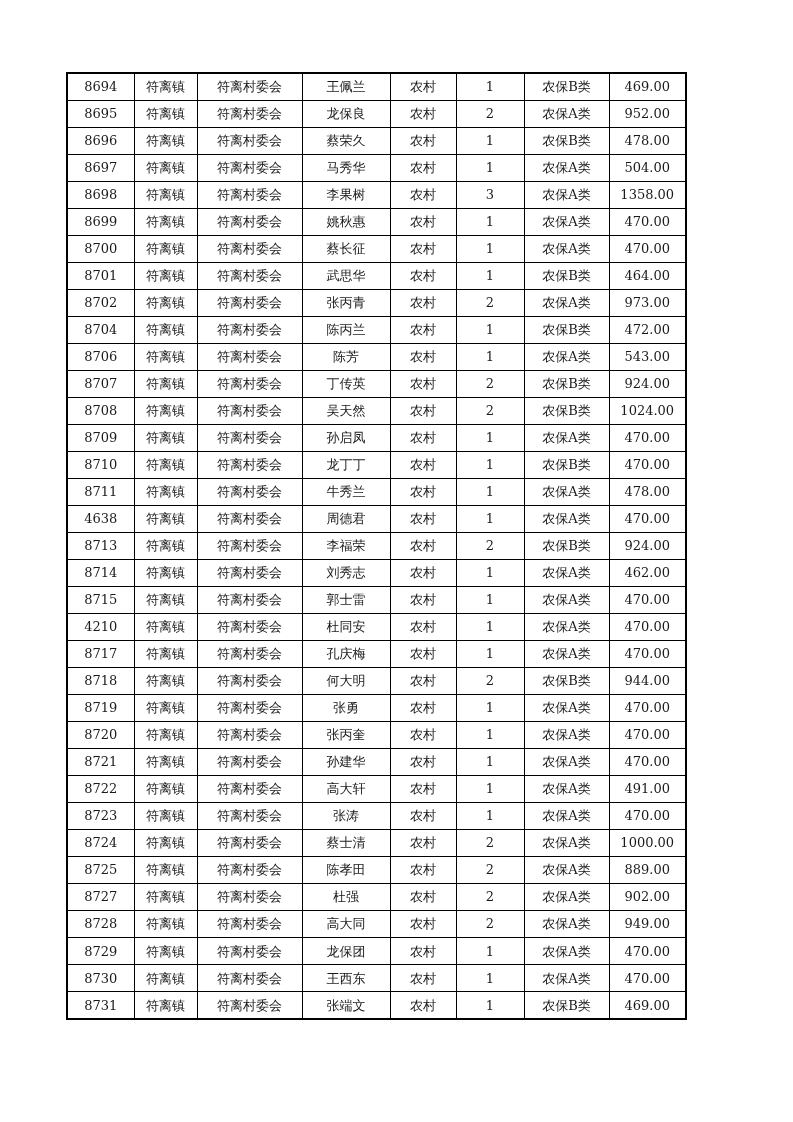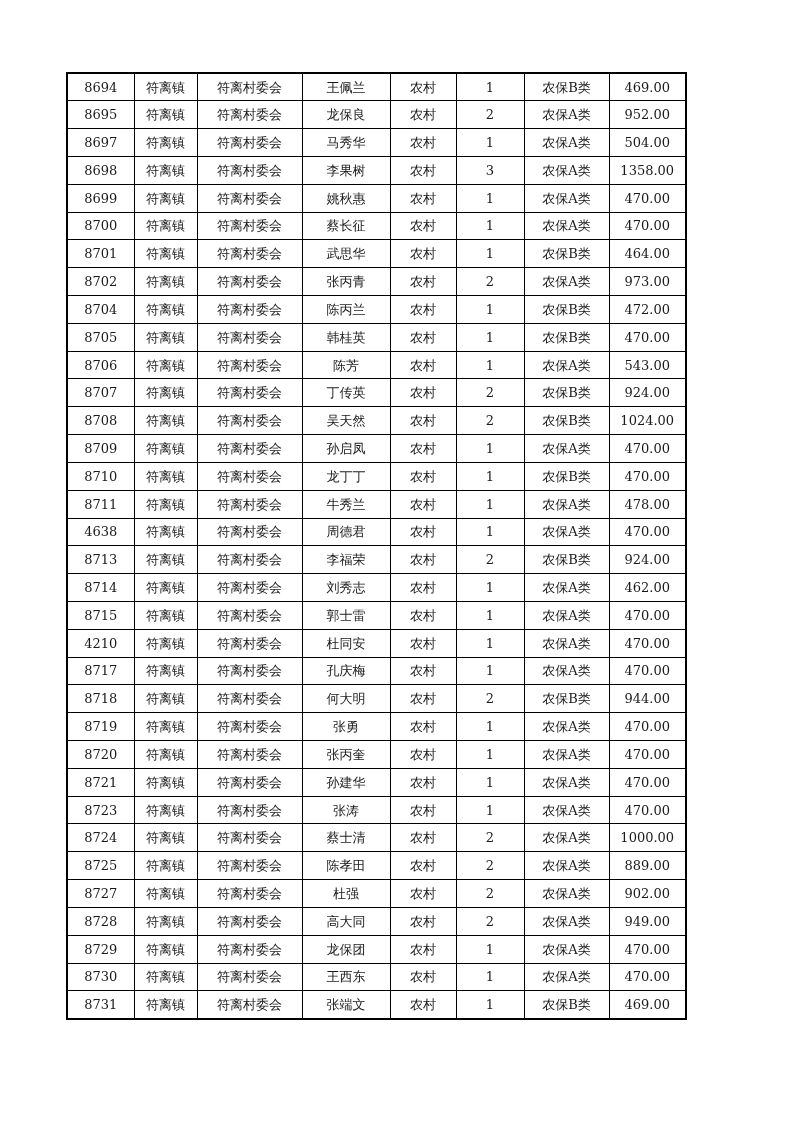--- a/index.html
+++ b/index.html
@@ -76,20 +76,30 @@
         <td>8695</td>
         <td>符离镇</td>
         <td>符离村委会</td>
         <td>龙保良</td>
         <td>农村</td>
         <td>2</td>
         <td>农保A类</td>
         <td>952.00</td>
       </tr>
       <tr>
+        <td>8696</td>
+        <td>符离镇</td>
+        <td>符离村委会</td>
+        <td>蔡荣久</td>
+        <td>农村</td>
+        <td>1</td>
+        <td>农保B类</td>
+        <td>478.00</td>
+      </tr>
+      <tr>
         <td>8697</td>
         <td>符离镇</td>
         <td>符离村委会</td>
         <td>马秀华</td>
         <td>农村</td>
         <td>1</td>
         <td>农保A类</td>
         <td>504.00</td>
       </tr>
       <tr>
@@ -146,30 +156,20 @@
         <td>8704</td>
         <td>符离镇</td>
         <td>符离村委会</td>
         <td>陈丙兰</td>
         <td>农村</td>
         <td>1</td>
         <td>农保B类</td>
         <td>472.00</td>
       </tr>
       <tr>
-        <td>8705</td>
-        <td>符离镇</td>
-        <td>符离村委会</td>
-        <td>韩桂英</td>
-        <td>农村</td>
-        <td>1</td>
-        <td>农保B类</td>
-        <td>470.00</td>
-      </tr>
-      <tr>
         <td>8706</td>
         <td>符离镇</td>
         <td>符离村委会</td>
         <td>陈芳</td>
         <td>农村</td>
         <td>1</td>
         <td>农保A类</td>
         <td>543.00</td>
       </tr>
       <tr>
@@ -314,20 +314,30 @@
       </tr>
       <tr>
         <td>8721</td>
         <td>符离镇</td>
         <td>符离村委会</td>
         <td>孙建华</td>
         <td>农村</td>
         <td>1</td>
         <td>农保A类</td>
         <td>470.00</td>
+      </tr>
+      <tr>
+        <td>8722</td>
+        <td>符离镇</td>
+        <td>符离村委会</td>
+        <td>高大轩</td>
+        <td>农村</td>
+        <td>1</td>
+        <td>农保A类</td>
+        <td>491.00</td>
       </tr>
       <tr>
         <td>8723</td>
         <td>符离镇</td>
         <td>符离村委会</td>
         <td>张涛</td>
         <td>农村</td>
         <td>1</td>
         <td>农保A类</td>
         <td>470.00</td>

